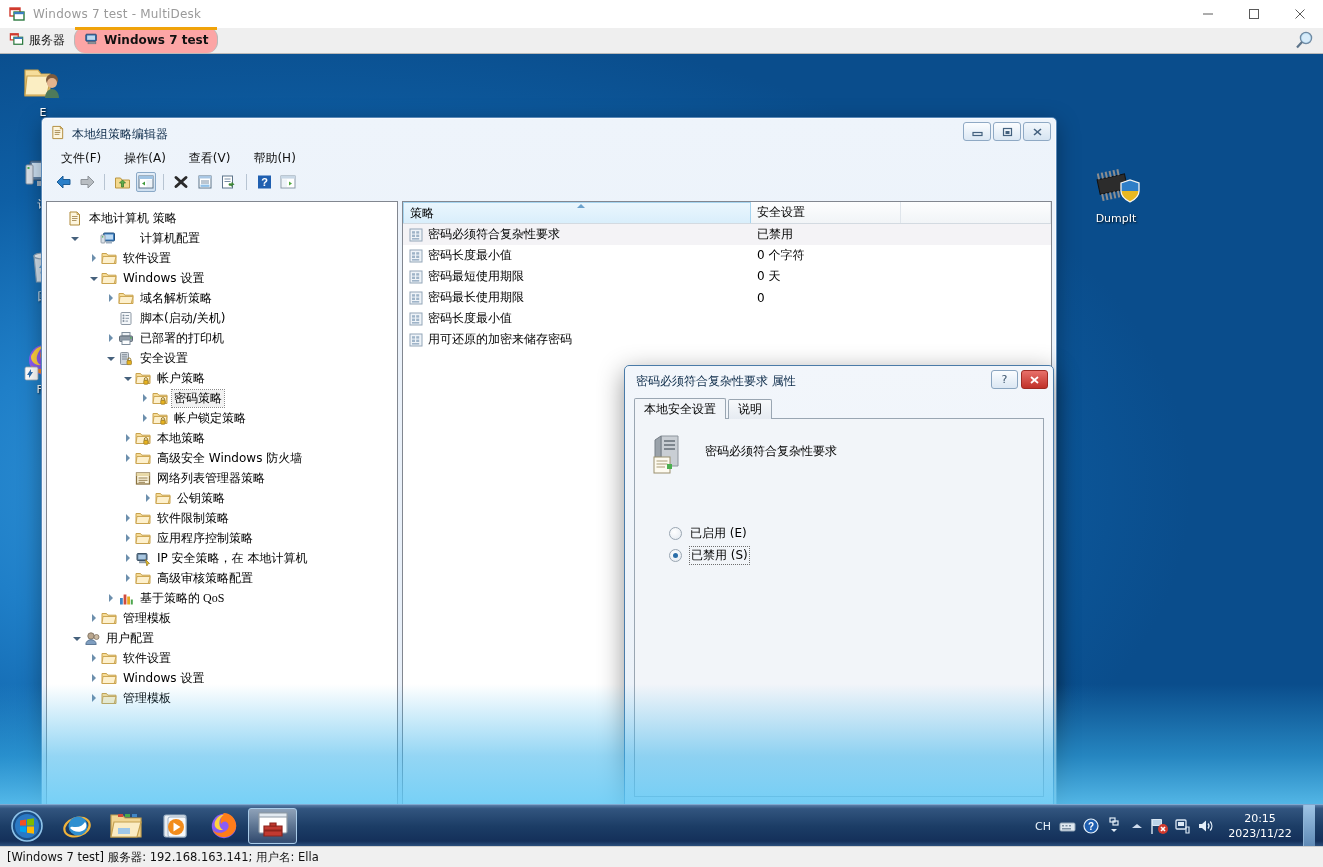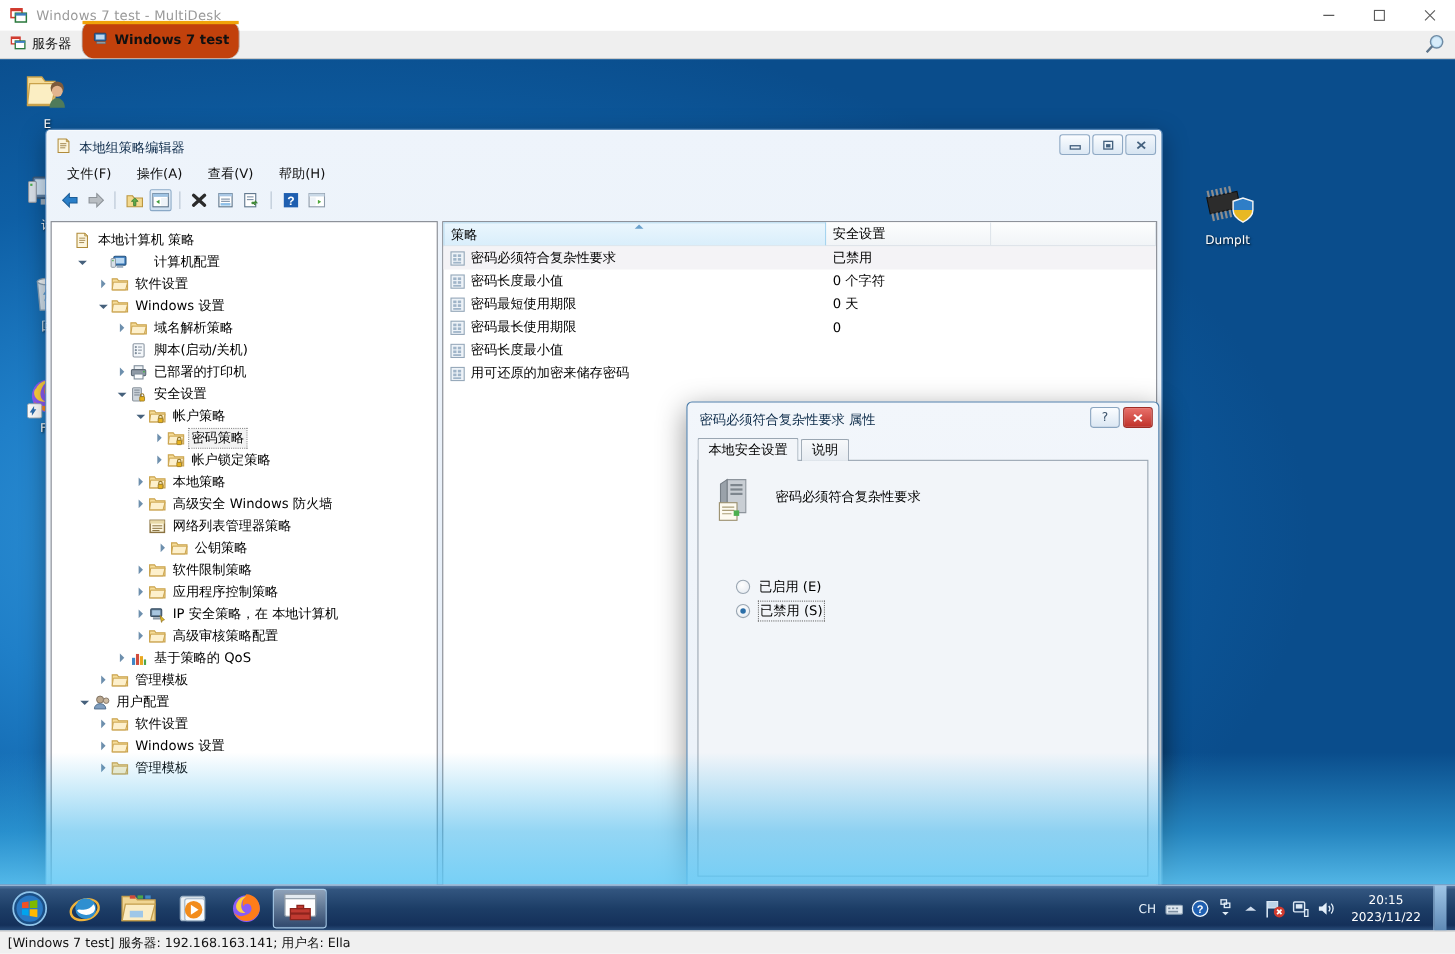--- a/index.html
+++ b/index.html
@@ -28,21 +28,21 @@
 
   .md-tabbar {
     position:absolute; left:0; top:28px; width:1323px; height:26px;
     background:#efefef; border-bottom:1px solid #b9b9b9;
     display:flex; align-items:flex-end;
   }
   .md-tab {
     height:25px; display:flex; align-items:center; gap:5px; padding:0 9px;
     font-size:12px; color:#111; position:relative; background:#efefef;
   }
-  .md-tab.active { background:#c2410c; border-left:1px solid #b9b9b9; border-right:1px solid #b9b9b9; height:34px;border-radius:11px; }
+  .md-tab.active { background:#fca5a5; border-left:1px solid #b9b9b9; border-right:1px solid #b9b9b9; height:26px;border-radius:11px; }
   .md-tab.active:before {
     content:""; position:absolute; left:0; right:0; top:0; height:3px; background:#f0a30a;
   }
   .md-tab.active .md-tab-label { font-weight:bold; }
   .md-magnifier { position:absolute; right:8px; top:2px; width:22px; height:22px; }
 
   
   .desktop {
     position:absolute; left:0; top:54px; width:1323px; height:750px;
     background:
@@ -694,21 +694,21 @@
                   <span class="tri"></span>
                 </span>
                 <span class="ticon">
                   <svg width="16" height="15" viewBox="0 0 16 15">
                     <path d="M1 2.5h4.5l1.3 1.7H15v8.3H1z" fill="#f6dd9a" stroke="#c9a24c" stroke-width="1"></path>
                     <path d="M2 5.5h13l-1.8 7H1z" fill="#fdf0cc" stroke="#c9a24c" stroke-width=".9"></path>
                   </svg>
                 </span>
                 <span class="tlabel">高级审核策略配置</span>
               </div>
-              <div class="tnode" style="padding-left: 57px;">
+              <div class="tnode" style="padding-left: 57px; font-family: Liberation Serif, serif;">
                 <span class="tw">
                   <span class="tri"></span>
                 </span>
                 <span class="ticon">
                   <svg width="16" height="15" viewBox="0 0 16 15">
                     <rect x="2" y="7" width="2.8" height="6.5" fill="#3f86c6"></rect>
                     <rect x="5.6" y="3.5" width="2.8" height="10" fill="#d14b3c"></rect>
                     <rect x="9.2" y="5.5" width="2.8" height="8" fill="#e8a820"></rect>
                     <rect x="12.8" y="8.5" width="2" height="5" fill="#4da64d"></rect>
                   </svg>

